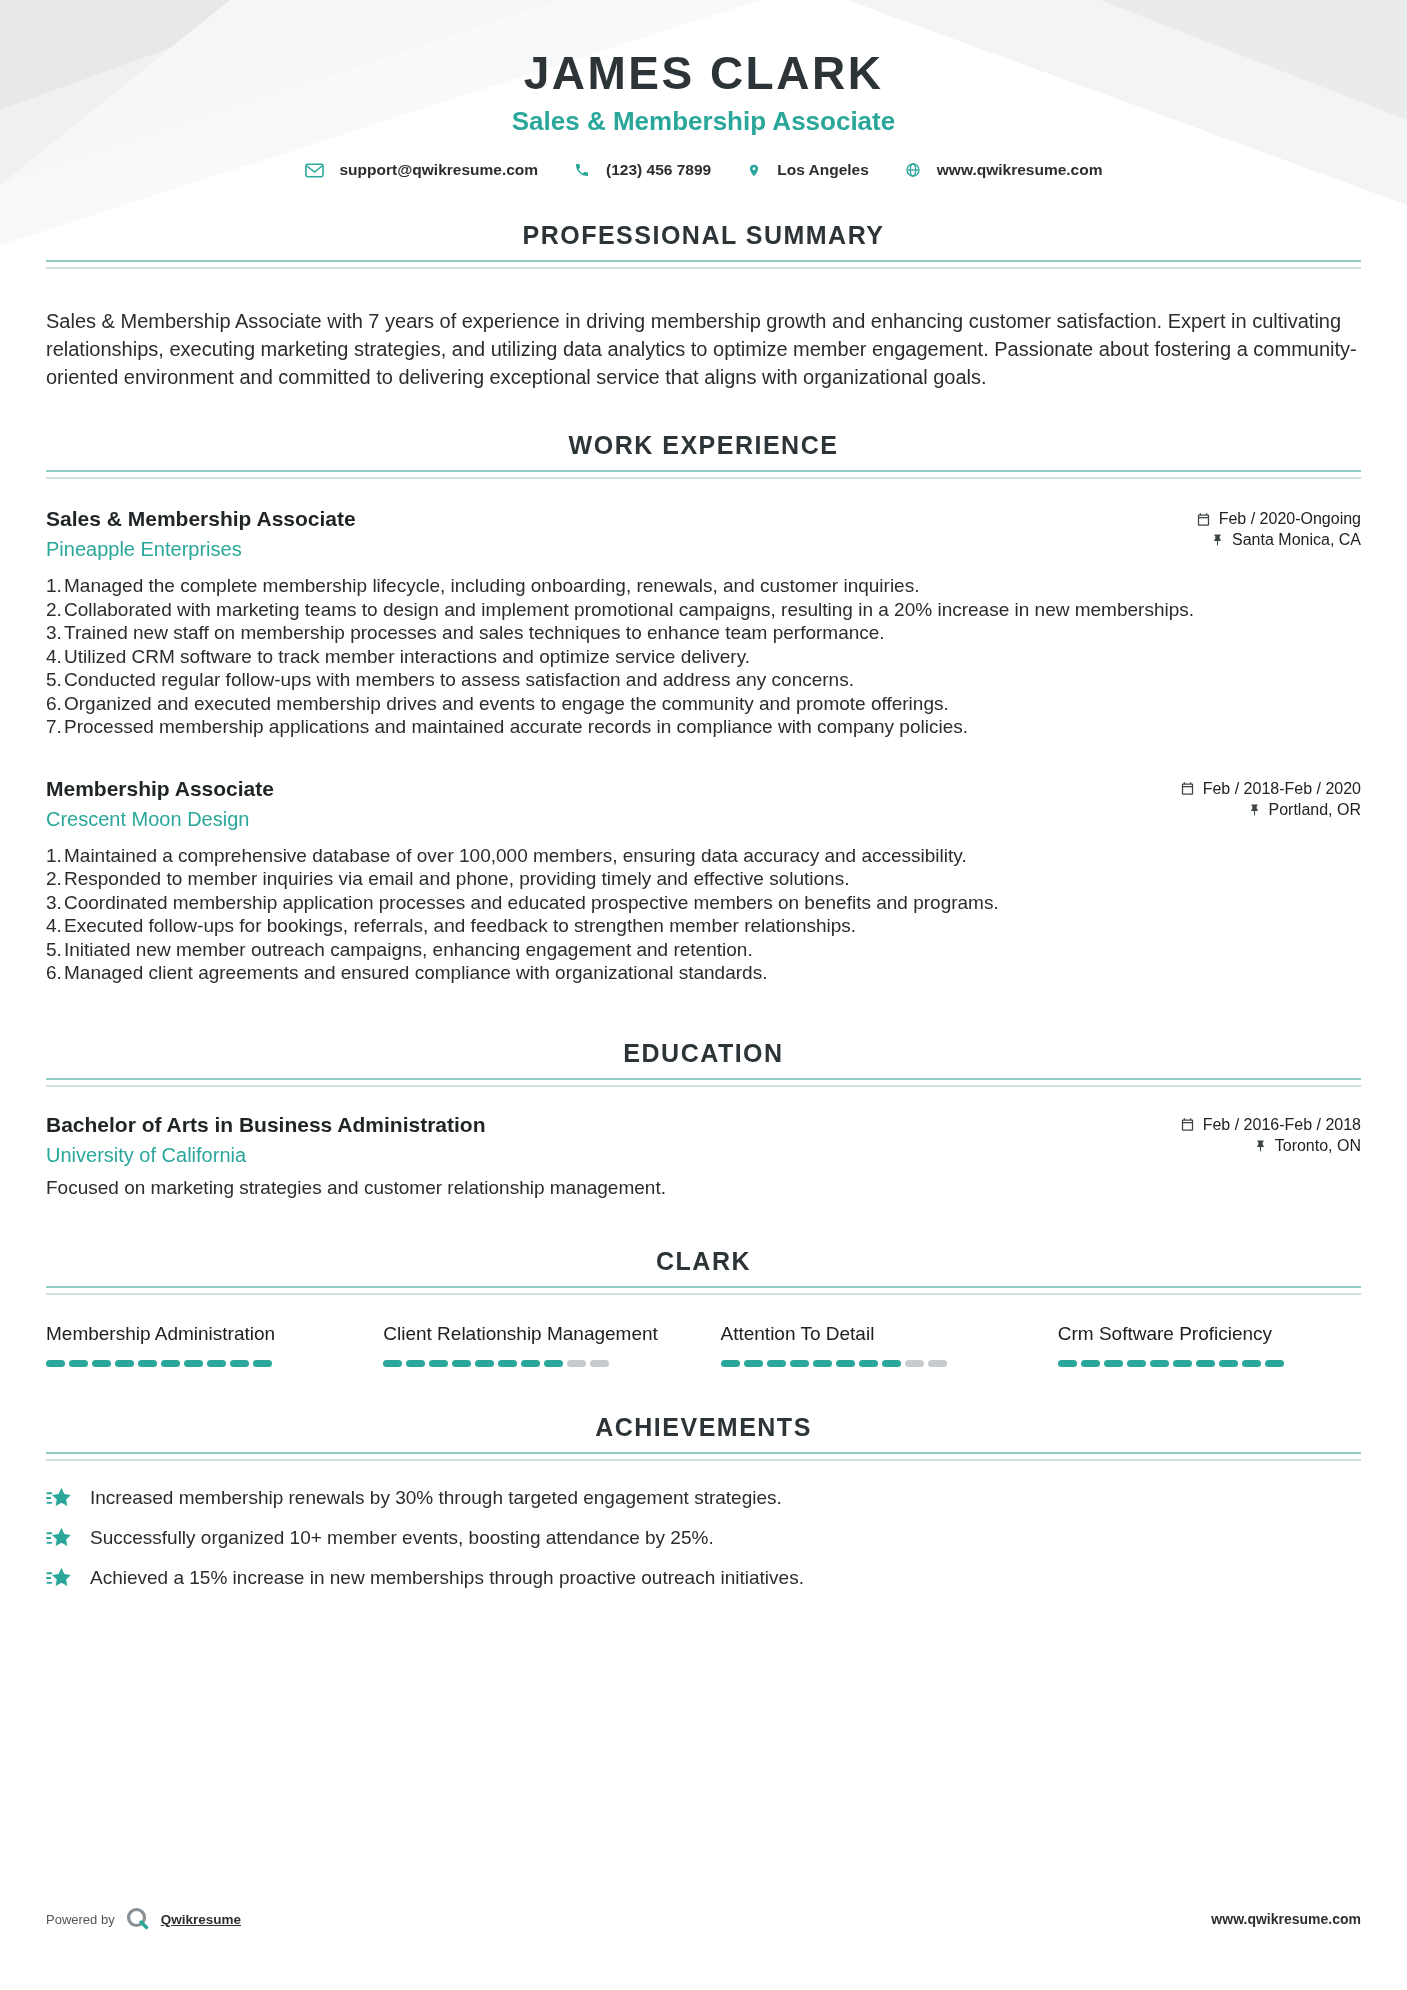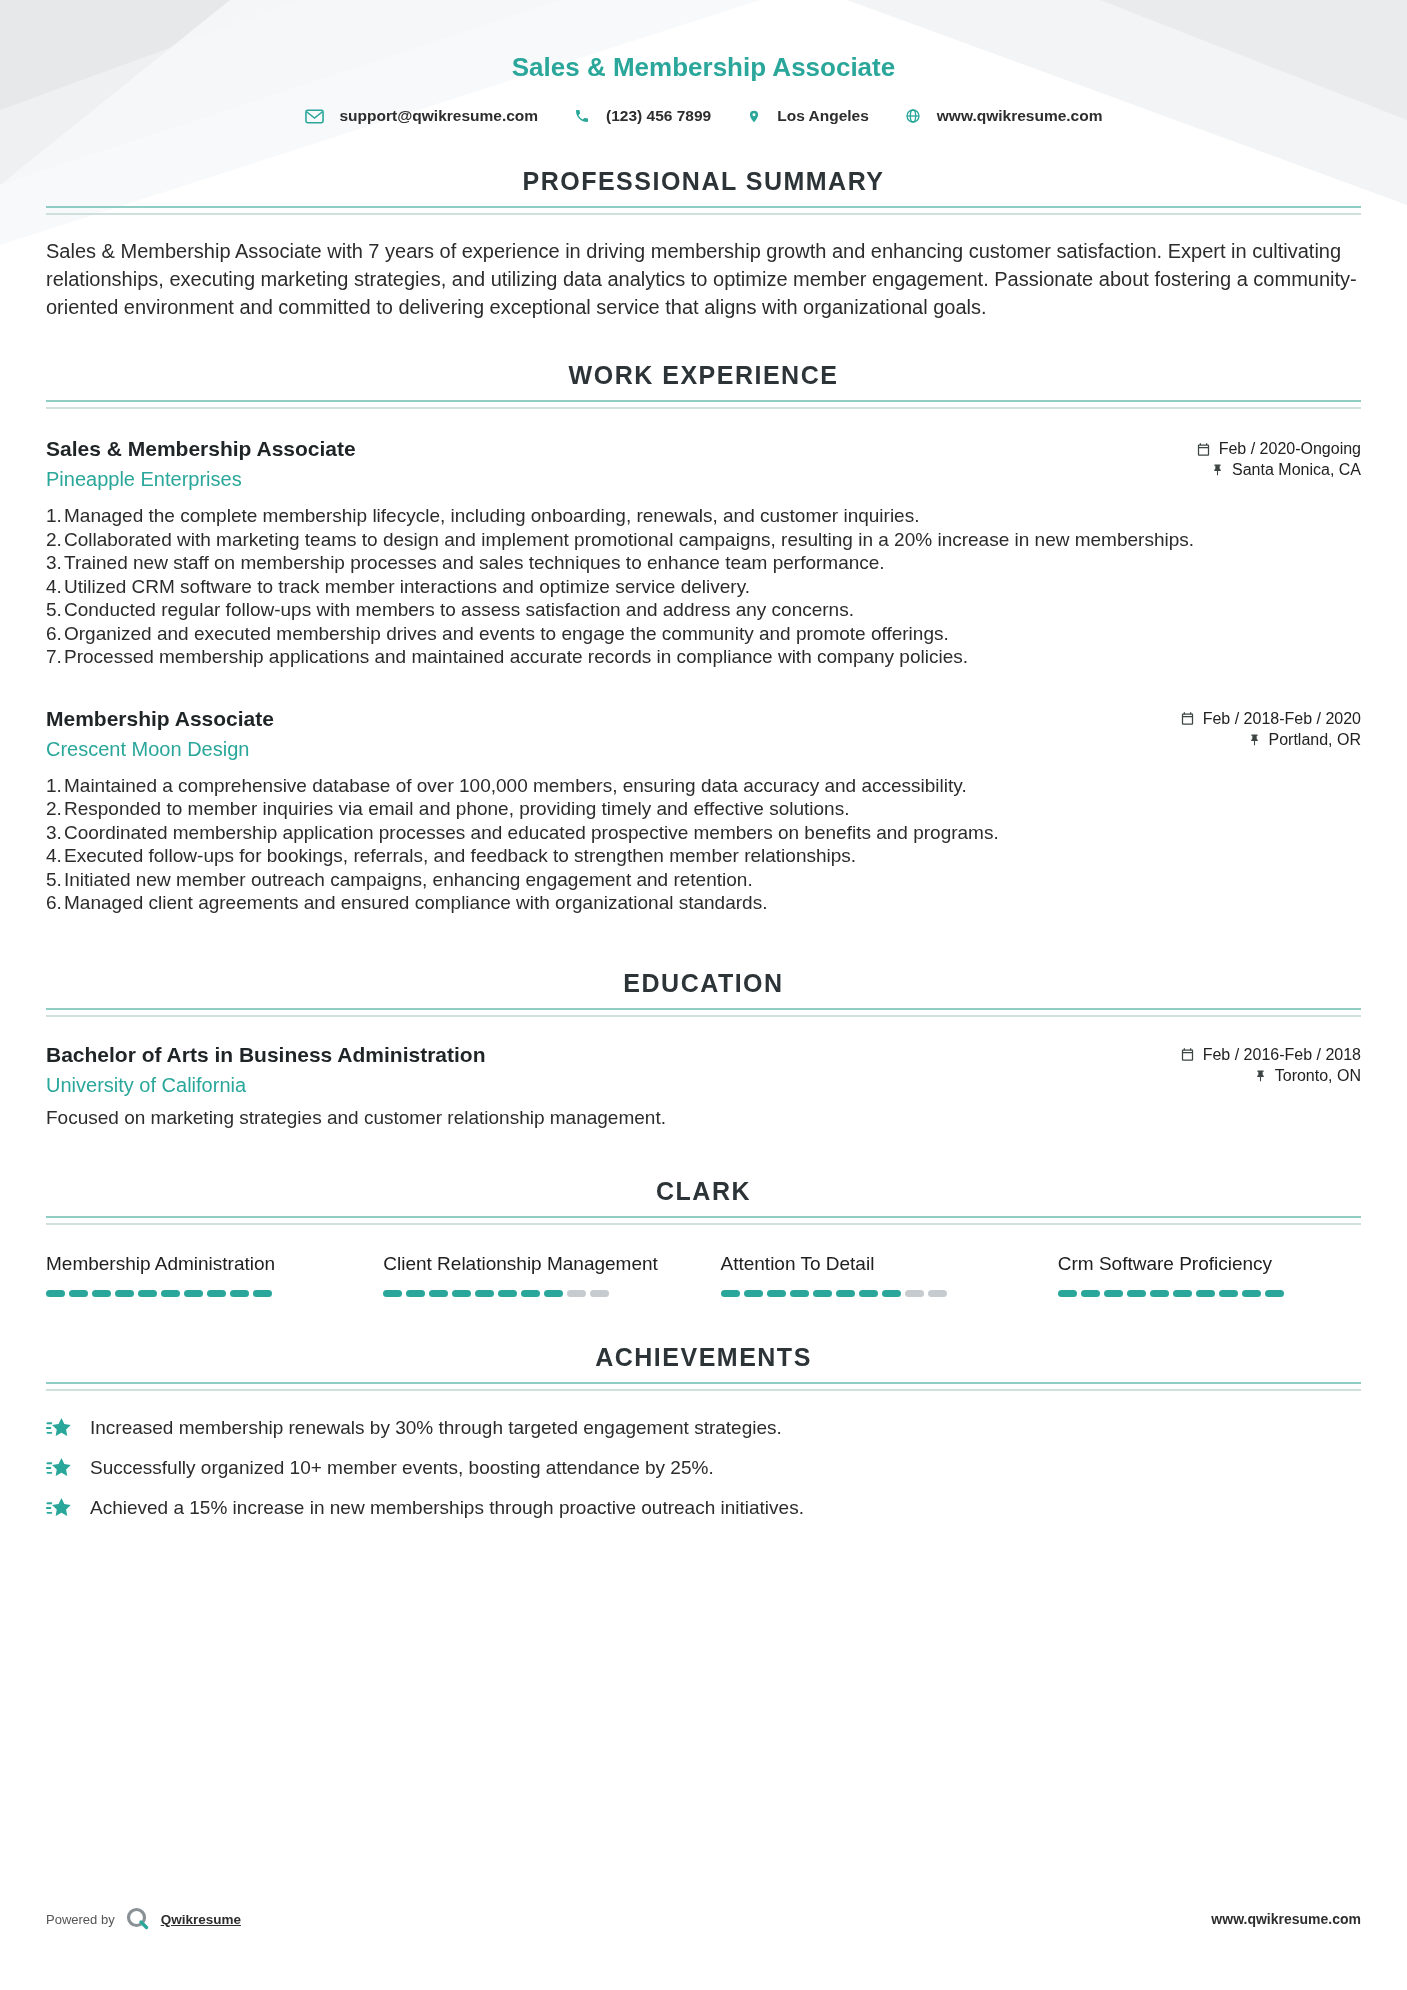--- a/index.html
+++ b/index.html
@@ -18,21 +18,21 @@
   .contact-item { display:flex; align-items:center; gap:16px; font-size:15.5px; font-weight:bold; color:#2d2d2d; }
   .contact-item svg { display:block; color:var(--accent); }
 
   
   .section-heading { text-align:center; font-size:25px; font-weight:bold; letter-spacing:1.5px; color:var(--ink); }
   .divider { margin-top:10px; }
   .divider .l1 { height:2px; background:#8fccc3; }
   .divider .l2 { height:2px; background:#cfe0dd; margin-top:5px; }
 
   .section-summary { margin-top:42px; }
-  .summary-text { margin-top:22px; font-size:20px; line-height:28px; color:var(--text); }
+  .summary-text { margin-top:38px; font-size:20px; line-height:28px; color:var(--text); }
 
   .section-experience { margin-top:40px; }
   .jobs-list { margin-top:6px; }
   .job { margin-top:28px; }
   .job + .job { margin-top:38px; }
   .job-header { display:flex; justify-content:space-between; align-items:flex-start; }
   .job-title { font-size:21px; font-weight:bold; color:#1f2426; }
   .job-company { font-size:20px; color:var(--accent); margin-top:7px; }
   .job-meta { text-align:right; }
   .meta-row { display:flex; justify-content:flex-end; align-items:center; gap:8px; font-size:16px; color:#222; margin-top:3px; }
@@ -75,20 +75,21 @@
     <polygon points="0,0 560,0 0,185" fill="#eef0f1"></polygon>
     <polygon points="0,0 300,0 0,110" fill="#e6e8ea"></polygon>
     <polygon points="847,0 1407,0 1407,205" fill="#f3f4f5"></polygon>
     <polygon points="1100,0 1407,0 1407,120" fill="#e9ebed"></polygon>
     <polygon points="230,0 760,0 0,245 0,185" fill="#f7f8f9" opacity="0.85"></polygon>
   </svg>
 
   <div class="content">
 
     <header class="header">
+      <h1 class="name">JAMES CLARK</h1>
       <div class="subtitle">Sales &amp; Membership Associate</div>
       <div class="contact-row">
         <span class="contact-item">
           <svg width="19" height="15" viewBox="0 0 24 18">
               <rect x="1.2" y="1.2" width="21.6" height="15.6" rx="2" fill="none" stroke="currentColor" stroke-width="2"></rect>
               <path d="M2 3l10 8L22 3" fill="none" stroke="currentColor" stroke-width="2"></path>
             </svg>
           <span>support@qwikresume.com</span>
         </span>
         <span class="contact-item">

